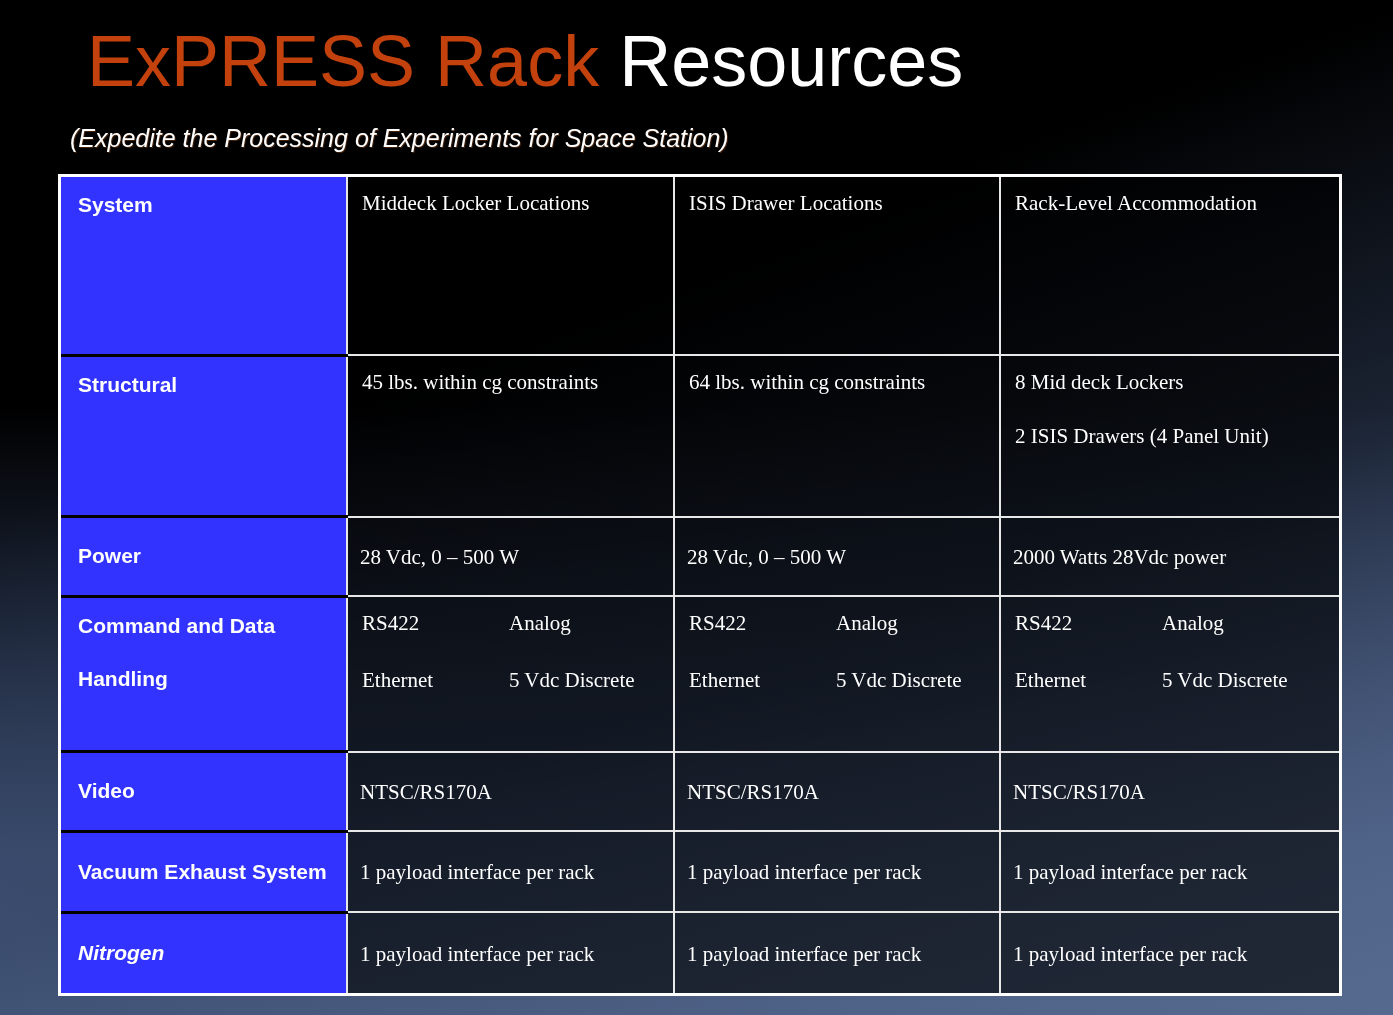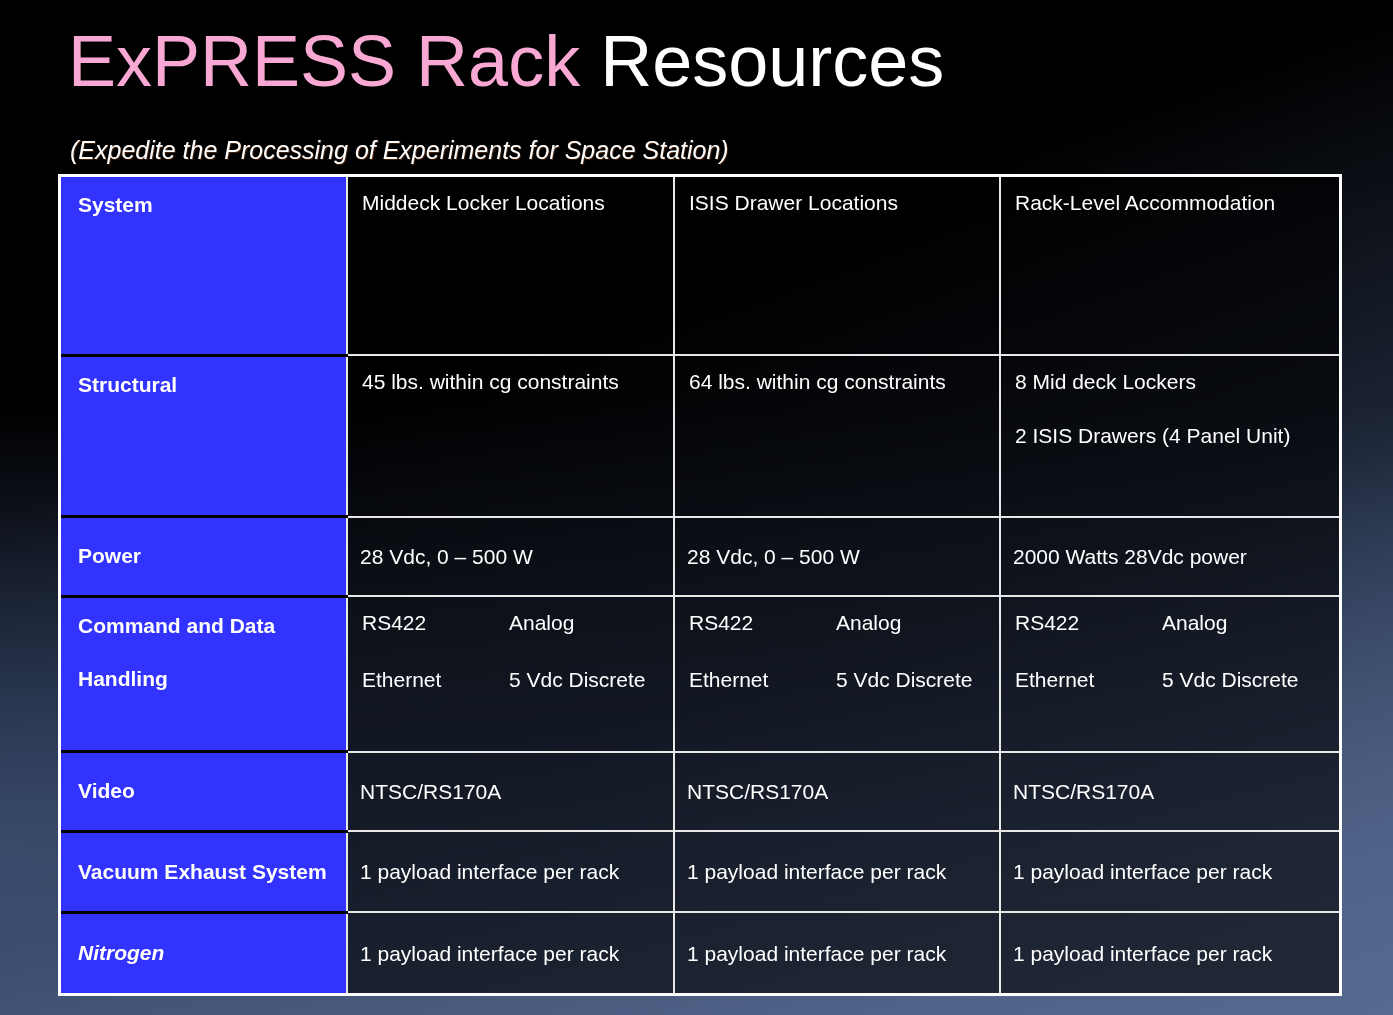--- a/index.html
+++ b/index.html
@@ -29,25 +29,25 @@
     z-index:0;
   }
   #page { position:absolute; inset:0; z-index:1; }
 
   
   .title {
     position:absolute; left:68px; top:24px;
     font-size:72px; font-weight:400; line-height:1.05;
     white-space:nowrap;
   }
-  .title .t-blue { color:#f9a8d4; }
+  .title .t-blue { color:#c2410c;margin-left:19px; }
   .title .t-white { color:#FFFFFF; }
 
   .subtitle {
-    position:absolute; left:70px; top:136px;
+    position:absolute; left:70px; top:124px;
     font-size:25px; font-style:italic; font-weight:400;
     color:#FFFFFF; white-space:nowrap;
     text-shadow: 1px 1px 0 rgba(120,60,20,0.55);
   }
 
   
   .table-wrap {
     position:absolute;
     left:58px; top:174px;
     width:1284px; height:822px;
@@ -84,20 +84,21 @@
   
   td.dat {
     background:rgba(0,0,0,0.62);
     color:#FFFFFF;
     font-size:21px;
     line-height:1.38;
     padding:12px 10px 10px 14px;
     border-bottom:2px solid #E8E8E8;
     border-left:2px solid #E8E8E8;
     vertical-align:top;
+    font-family:Liberation Serif, serif;
   }
   tr:last-child td.dat { border-bottom:0; }
   td.dat.mid { vertical-align:middle;padding-left:12px; }
 
   .u-lte { text-decoration:underline; }
 
   
   .cdh { display:block; }
   .cdh .rowline { display:flex; }
   .cdh .rowline + .rowline { margin-top:28px; }

